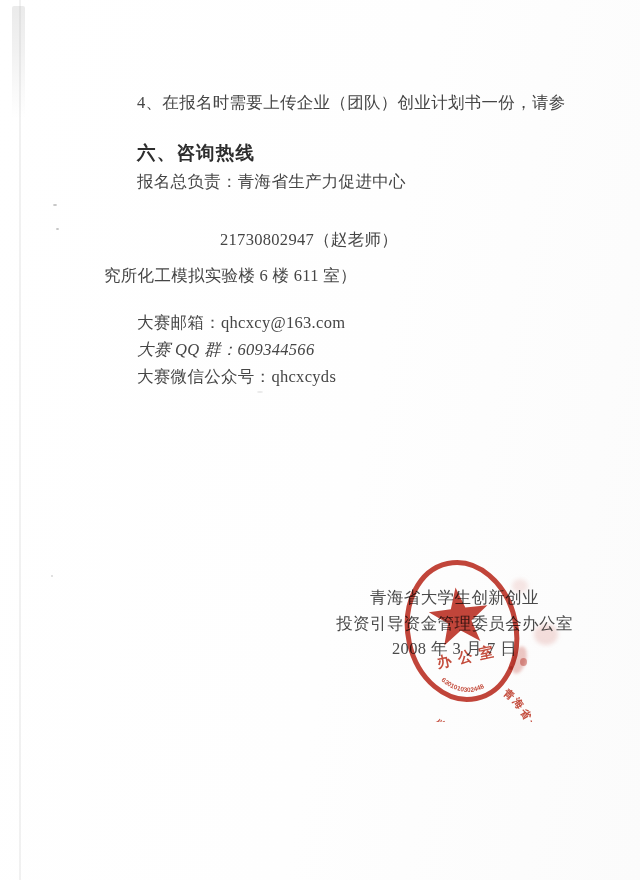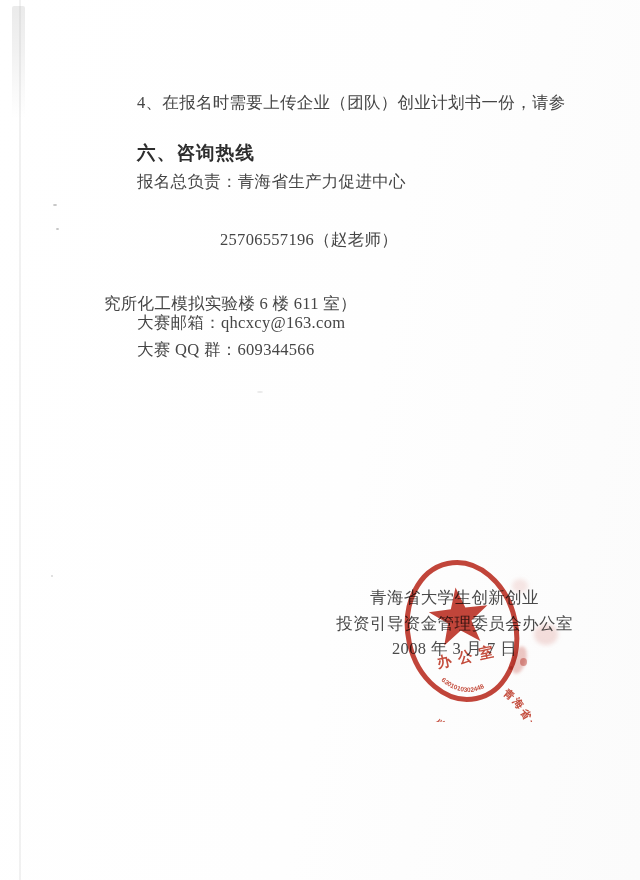--- a/index.html
+++ b/index.html
@@ -30,23 +30,23 @@
     position:absolute;white-space:nowrap;
     font-size:16.5px;color:#454545;letter-spacing:.3px;line-height:24px;text-align:right;
   }
   .l1{left:137px;top:91px;}
   .l2{left:104px;top:116px;}
   .l3{left:137px;top:141px;font-weight:bold;font-size:18.5px;color:#2d2d2d;letter-spacing:1.2px;}
   .l4{left:137px;top:170px;}
   .l5{left:137px;top:201px;}
   .l6{left:220px;top:228px;}
   .l7{left:137px;top:256px;}
-  .l8{left:104px;top:292px;}
+  .l8{left:104px;top:264px;}
   .l9{left:137px;top:311px;}
-  .l10{left:137px;top:338px;}
+  .l10{left:137px;top:338px;font-style:italic;}
   .l11{left:137px;top:365px;}
   
   .signature{
     position:absolute;left:312px;top:585px;width:285px;
     text-align:center;color:#4a4a4a;font-size:16.5px;letter-spacing:.4px;
   }
   .signature .sig-line{line-height:25.5px;white-space:nowrap;}
   
   .seal-svg{
     position:absolute;left:377px;top:540px;
@@ -67,24 +67,25 @@
   <div class="edge-band"></div>
   <div class="edge-line"></div>
   <div class="speck s1"></div>
   <div class="speck s2"></div>
   <div class="speck s3"></div>
   <div class="speck s4"></div>
 
   <div class="line l1">4、在报名时需要上传企业（团队）创业计划书一份，请参</div>
   <div class="line l4">报名总负责：青海省生产力促进中心</div>
   <div class="line l3">六、咨询热线</div>
-  <div class="line l6">25706557196（赵老师）</div>
+  <div class="line l6">21730802947（赵老师）</div>
   <div class="line l8">究所化工模拟实验楼 6 楼 611 室）</div>
   <div class="line l9">大赛邮箱：qhcxcy@163.com</div>
   <div class="line l10">大赛 QQ 群：609344566</div>
+  <div class="line l11">大赛微信公众号：qhcxcyds</div>
 
   <div class="signature">
     <div class="sig-line">青海省大学生创新创业</div>
     <div class="sig-line">投资引导资金管理委员会办公室</div>
     <div class="sig-line">2008 年 3 月 7 日</div>
   </div>
 
   <svg class="seal-svg" width="170" height="182" viewBox="0 0 170 182">
     <g transform="translate(85,91) rotate(-12)">
       <ellipse rx="54" ry="69" fill="none" stroke="#bf372b" stroke-width="5"></ellipse>

